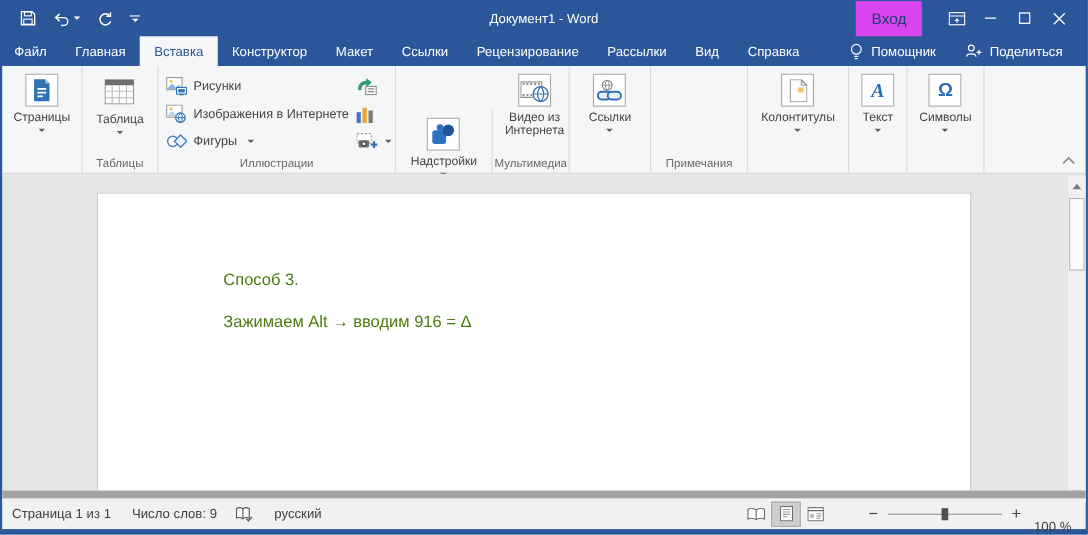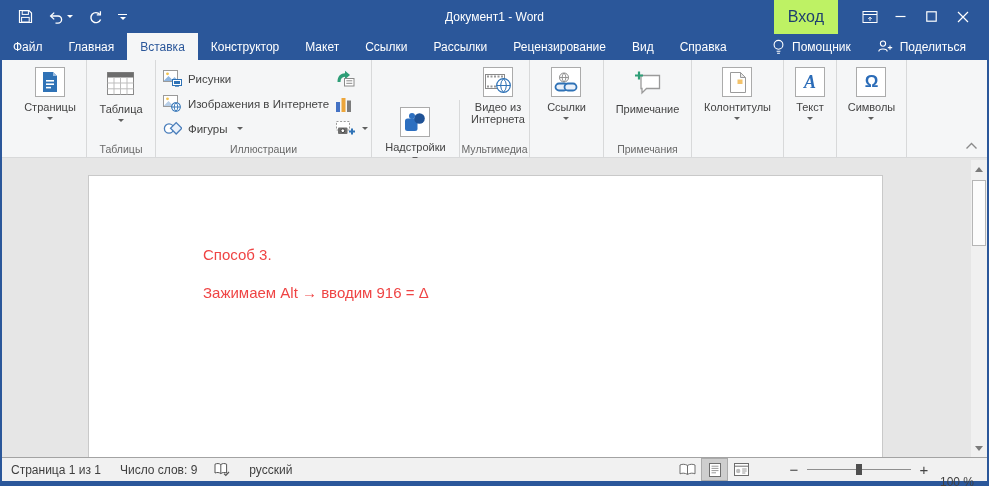--- a/index.html
+++ b/index.html
@@ -12,42 +12,42 @@
   }
   svg { display: block; }
 
   
   .titlebar { position: absolute; top: 0; left: 0; width: 100%; height: 33px;
     display: flex; align-items: center; color: #fff; }
   .qat { display: flex; align-items: center; gap: 15px; padding-left: 18px; z-index: 2; }
   .qat-btn { display: flex; align-items: center; gap: 3px; cursor: default; }
   .title { position: absolute; left: 0; width: 100%; text-align: center; font-size: 12px; color:#fff; }
   .tb-right { position: absolute; right: 0; top: 0; height: 33px; display: flex; align-items: center; z-index: 2; }
-  .signin { background: #bef264; color: #1e3f6f; font-size: 16px; padding: 8px 14px; margin-right: 16px;
+  .signin { background: #d946ef; color: #1e3f6f; font-size: 14px; padding: 8px 14px; margin-right: 16px;
     border: none; font-family: inherit; }
   .tb-icon-btn { width: 31px; height: 33px; display: flex; align-items: center; justify-content: center; }
   .darr-w { width: 0; height: 0; border-left: 3px solid transparent; border-right: 3px solid transparent;
     border-top: 3.5px solid #fff; }
   .qat-more { display:flex; flex-direction:column; align-items:center; gap:2px; }
   .qat-more .bar { width: 9px; height: 1px; background: #fff; }
 
   
   .tabrow { position: absolute; top: 33px; left: 0; width: 100%; height: 27px;
     display: flex; align-items: stretch; font-size: 12px; color: #fff; }
   .tab { display: flex; align-items: center; padding: 0 13px; cursor: default; text-align: center; }
   .tab.active { background: #f5f6f7; color: #2b579a; }
   .tabrow-right { margin-left: auto; display: flex; padding-right: 10px; }
   .tab .ticon { margin-right: 7px; display:flex; align-items:center; }
 
   
   .ribbon { position: absolute; top: 60px; left: 2px; width: 985px; height: 98px;
     background: #f5f6f7; border-bottom: 1px solid #d8d9da; display: flex; }
   .rgroup { position: relative; height: 100%; border-right: 1px solid #d8d9da;
     display: flex; justify-content: center; flex: none; }
-  .g-pages { width: 73px; margin-left: 12px; } .g-tables { width: 69px; } .g-illus { width: 216px; }
+  .g-pages { width: 73px; } .g-tables { width: 69px; } .g-illus { width: 216px; }
   .g-addins { width: 88px; margin-top: 40px; } .g-media { width: 70px; justify-content: flex-end; } .g-links { width: 74px; }
   .g-comments { width: 88px; } .g-hf { width: 92px; } .g-text { width: 53px; }
   .g-symbols { width: 70px; } .g-rest { flex: 1; border-right: none; }
   .glabel { position: absolute; bottom: 2px; left: 0; width: 100%; text-align: center;
     font-size: 10.5px; color: #696969; white-space: nowrap; }
   .bigbtn { display: flex; flex-direction: column; align-items: center; padding-top: 7px; cursor: default; }
   .iconbox { width: 30px; height: 30px; background: #fff; border: 1px solid #ababab;
     display: flex; align-items: center; justify-content: center; }
   .blabel { font-size: 11px; color: #444; margin-top: 4px; line-height: 12px; text-align: center; }
   .wrap2 { width: 62px; }
@@ -60,38 +60,38 @@
     gap: 6px; white-space: nowrap; cursor: default; }
   .illus-right { display: flex; flex-direction: column; margin-left: 7px; }
   .irow { height: 25px; display: flex; align-items: center; gap: 3px; }
   .glyph-icon { font-weight: bold; color: #2b6cb8; }
   .collapse-btn { position: absolute; right: 9px; bottom: 7px; cursor: default; }
 
   
   .docarea { position: absolute; top: 158px; left: 2px; width: 985px; height: 299px; background: #e6e6e6; }
   .page { position: absolute; left: 86px; top: 17px; width: 795px; height: 282px;
     background: #fff; border: 1px solid #c9c9c9; border-bottom: none; }
-  .docline { position: absolute; left: 114px; font-size: 15px; color: #ef4444; white-space: pre; }
+  .docline { position: absolute; left: 114px; font-size: 15px; color: #4d7c0f; white-space: pre; }
   .l1 { top: 70px; } .l2 { top: 108px; }
 
   
   .vscroll { position: absolute; top: 2px; right: 0; width: 16px; height: 297px; background: #f0f0f0; }
   .sarrow { position: absolute; left: 0; width: 16px; height: 16px; display: flex;
     align-items: center; justify-content: center; }
   .sarrow.up { top: 1px; } .sarrow.down { bottom: 1px; }
   .tri-up { width: 0; height: 0; border-left: 4px solid transparent; border-right: 4px solid transparent;
     border-bottom: 5px solid #7a7a7a; }
   .tri-down { width: 0; height: 0; border-left: 4px solid transparent; border-right: 4px solid transparent;
     border-top: 5px solid #7a7a7a; }
   .sthumb { position: absolute; left: 1px; top: 20px; width: 14px; height: 66px;
     background: #fcfcfc; border: 1px solid #b5b5b5; }
 
   
-  .statusbar { position: absolute; left: 2px; bottom: 5px; width: 985px; height: 24px;
-    background: #f1f1f1; border-top: 1px solid #a3a3a3; display: flex; align-items: center;
+  .statusbar { position: absolute; left: 2px; bottom: 5px; width: 985px; height: 35px;
+    background: #f1f1f1; border-top: 7px solid #a3a3a3; display: flex; align-items: center;
     font-size: 12px; color: #3f3f3f; }
   .sb-item { cursor: default; }
   .sb-page { margin-left: 9px; }
   .sb-words { margin-left: 19px; }
   .sb-proof { margin-left: 17px; display: flex; align-items: center; }
   .sb-lang { margin-left: 19px; }
   .sb-right { margin-left: auto; display: flex; align-items: center; }
   .viewbtn { width: 27px; height: 23px; display: flex; align-items: center; justify-content: center; }
   .viewbtn.selected { background: #cecece; border: 1px solid #ababab; }
   .zoom-minus, .zoom-plus { width: 26px; text-align: center; font-size: 15px; color: #444; cursor: default; }
@@ -185,24 +185,24 @@
   <div class="tab">
       <span>Конструктор</span>
     </div>
   <div class="tab">
       <span>Макет</span>
     </div>
   <div class="tab">
       <span>Ссылки</span>
     </div>
   <div class="tab">
+      <span>Рецензирование</span>
+    </div>
+  <div class="tab">
       <span>Рассылки</span>
-    </div>
-  <div class="tab">
-      <span>Рецензирование</span>
     </div>
   <div class="tab">
       <span>Вид</span>
     </div>
   <div class="tab">
       <span>Справка</span>
     </div>
   <div class="tabrow-right">
     <div class="tab">
       <span class="ticon">
@@ -371,29 +371,20 @@
             <rect x="1.5" y="11.5" width="12" height="7" rx="3.5" fill="#eaf1fa" stroke="#2f72b6" stroke-width="1.8"></rect>
             <rect x="10.5" y="11.5" width="12" height="7" rx="3.5" fill="#eaf1fa" stroke="#2f72b6" stroke-width="1.8"></rect>
           </svg>
       </div>
       <div class="blabel">Ссылки</div>
       <div class="darr"></div>
     </div>
   </div>
 
   <div class="rgroup g-comments">
-    <div class="bigbtn">
-      <div style="height:32px;display:flex;align-items:center;">
-        <svg width="27" height="24" viewBox="0 0 27 24">
-            <path d="M7 4.5 h18.5 v13 h-13 l-4.5 4.5 v-4.5 h-1 z" fill="#fff" stroke="#9a9a9a" stroke-width="1.3"></path>
-            <path d="M5 0.5 v8 M1 4.5 h8" stroke="#2e9e77" stroke-width="2.2"></path>
-          </svg>
-      </div>
-      <div class="blabel">Примечание</div>
-    </div>
     <div class="glabel">Примечания</div>
   </div>
 
   <div class="rgroup g-hf">
     <div class="bigbtn">
       <div class="iconbox">
         <svg width="17" height="21" viewBox="0 0 17 21">
             <path d="M1.5 0.5 h10 l5 5 v15 h-15 z" fill="#fff" stroke="#9b9b9b"></path>
             <path d="M11.5 0.5 l5 5 h-5 z" fill="#e9e9e9" stroke="#9b9b9b"></path>
             <rect x="8.5" y="7.5" width="5" height="4.5" fill="#f4c36b"></rect>

